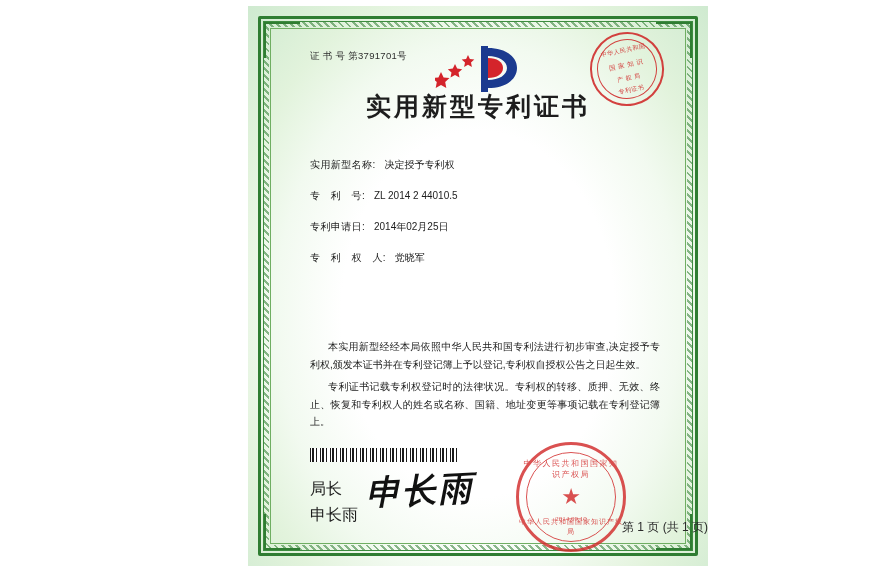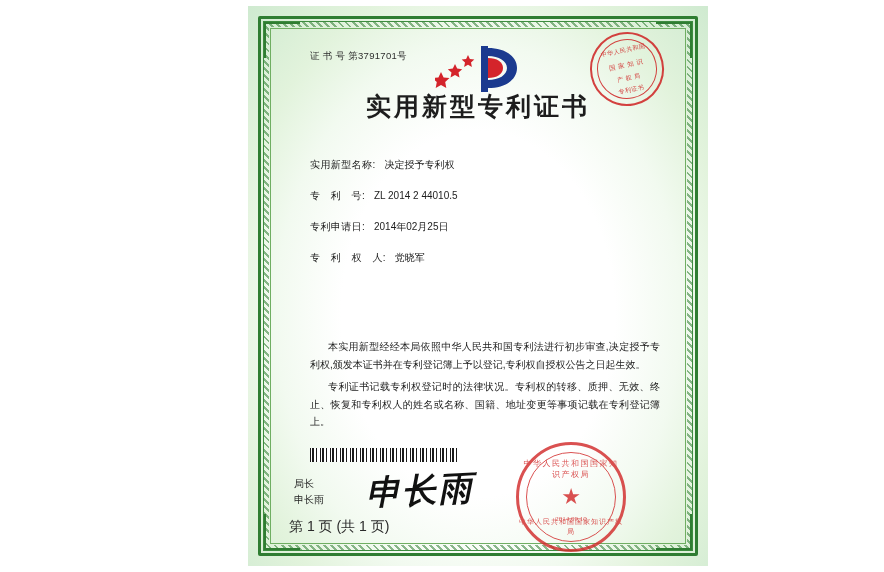--- a/index.html
+++ b/index.html
@@ -202,23 +202,23 @@
       90deg,
       #1a1a1a 0 1px, #ffffff 1px 2px,
       #1a1a1a 2px 4px, #ffffff 4px 6px,
       #1a1a1a 6px 7px, #ffffff 7px 10px
     );
   }
 
   
   .sig-label {
     position: absolute;
-    left: 46px;
+    left: 62px;
     top: 470px;
-    font-size: 10px;
+    font-size: 16px;
     line-height: 1.6;
     color: #1c1c1c;
   }
   .sig-hand {
     position: absolute;
     left: 118px;
     top: 462px;
     font-family: "DejaVu Serif", serif;
     font-size: 34px;
     font-weight: bold;
@@ -271,22 +271,22 @@
     bottom: 26px;
     text-align: center;
     font-size: 7px;
   }
 
   
   .footer {
     position: absolute;
     left: 0; right: 0;
     bottom: 30px;
-    text-align: left;
-    font-size: 14px;
+    text-align: right;
+    font-size: 12px;
     color: #2a2a2a;
     padding-left: 41px;
   }
 </style>
 </head>
 <body>
 
 <div id="page">
 
   <div class="sheet">

